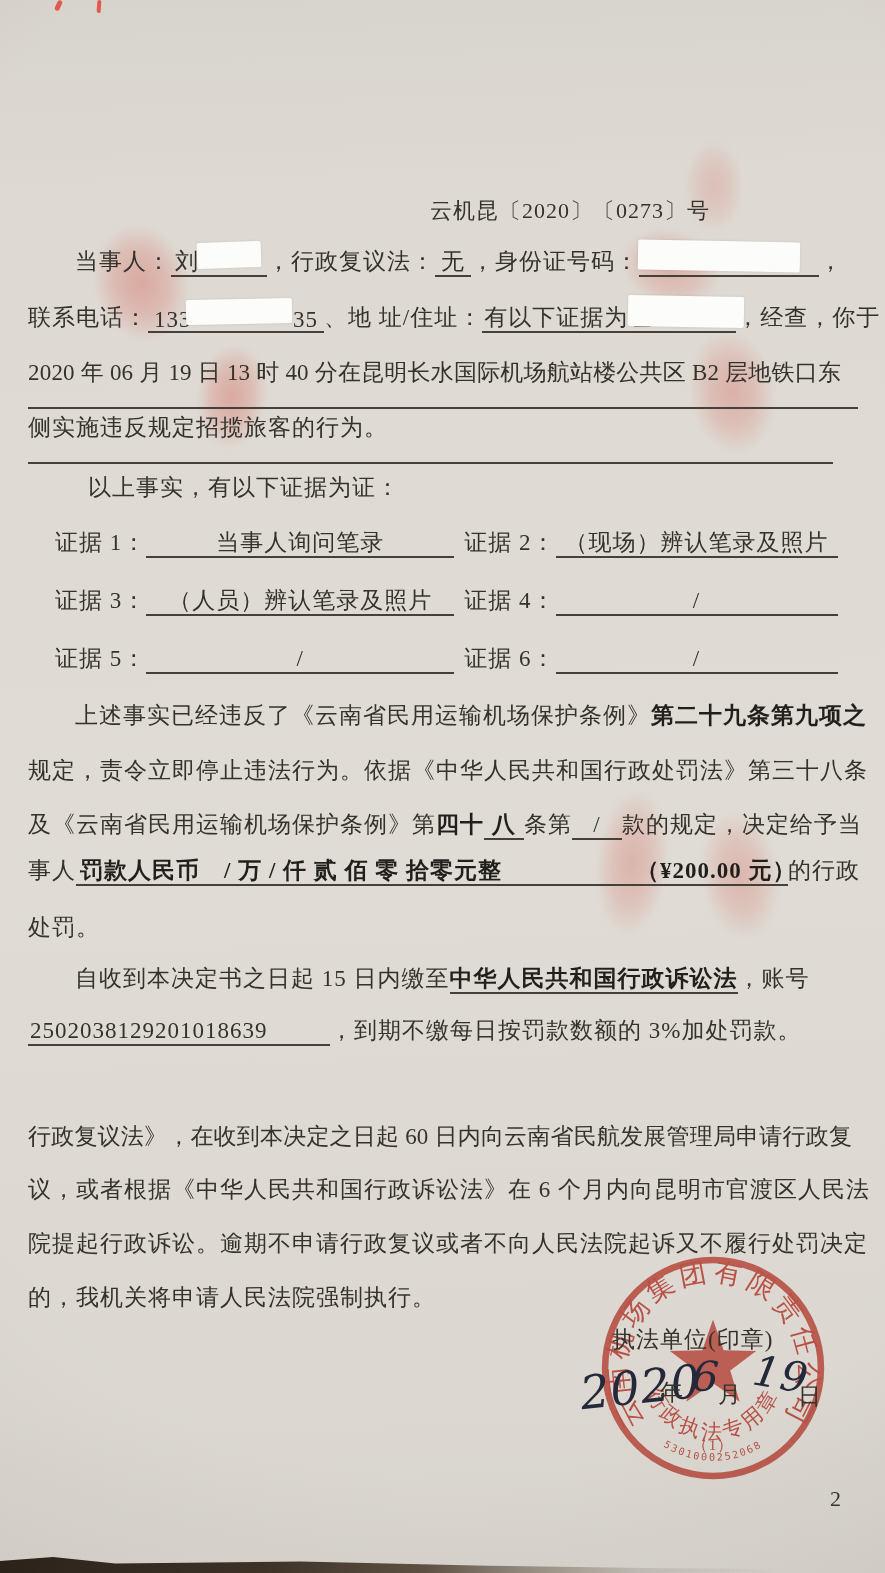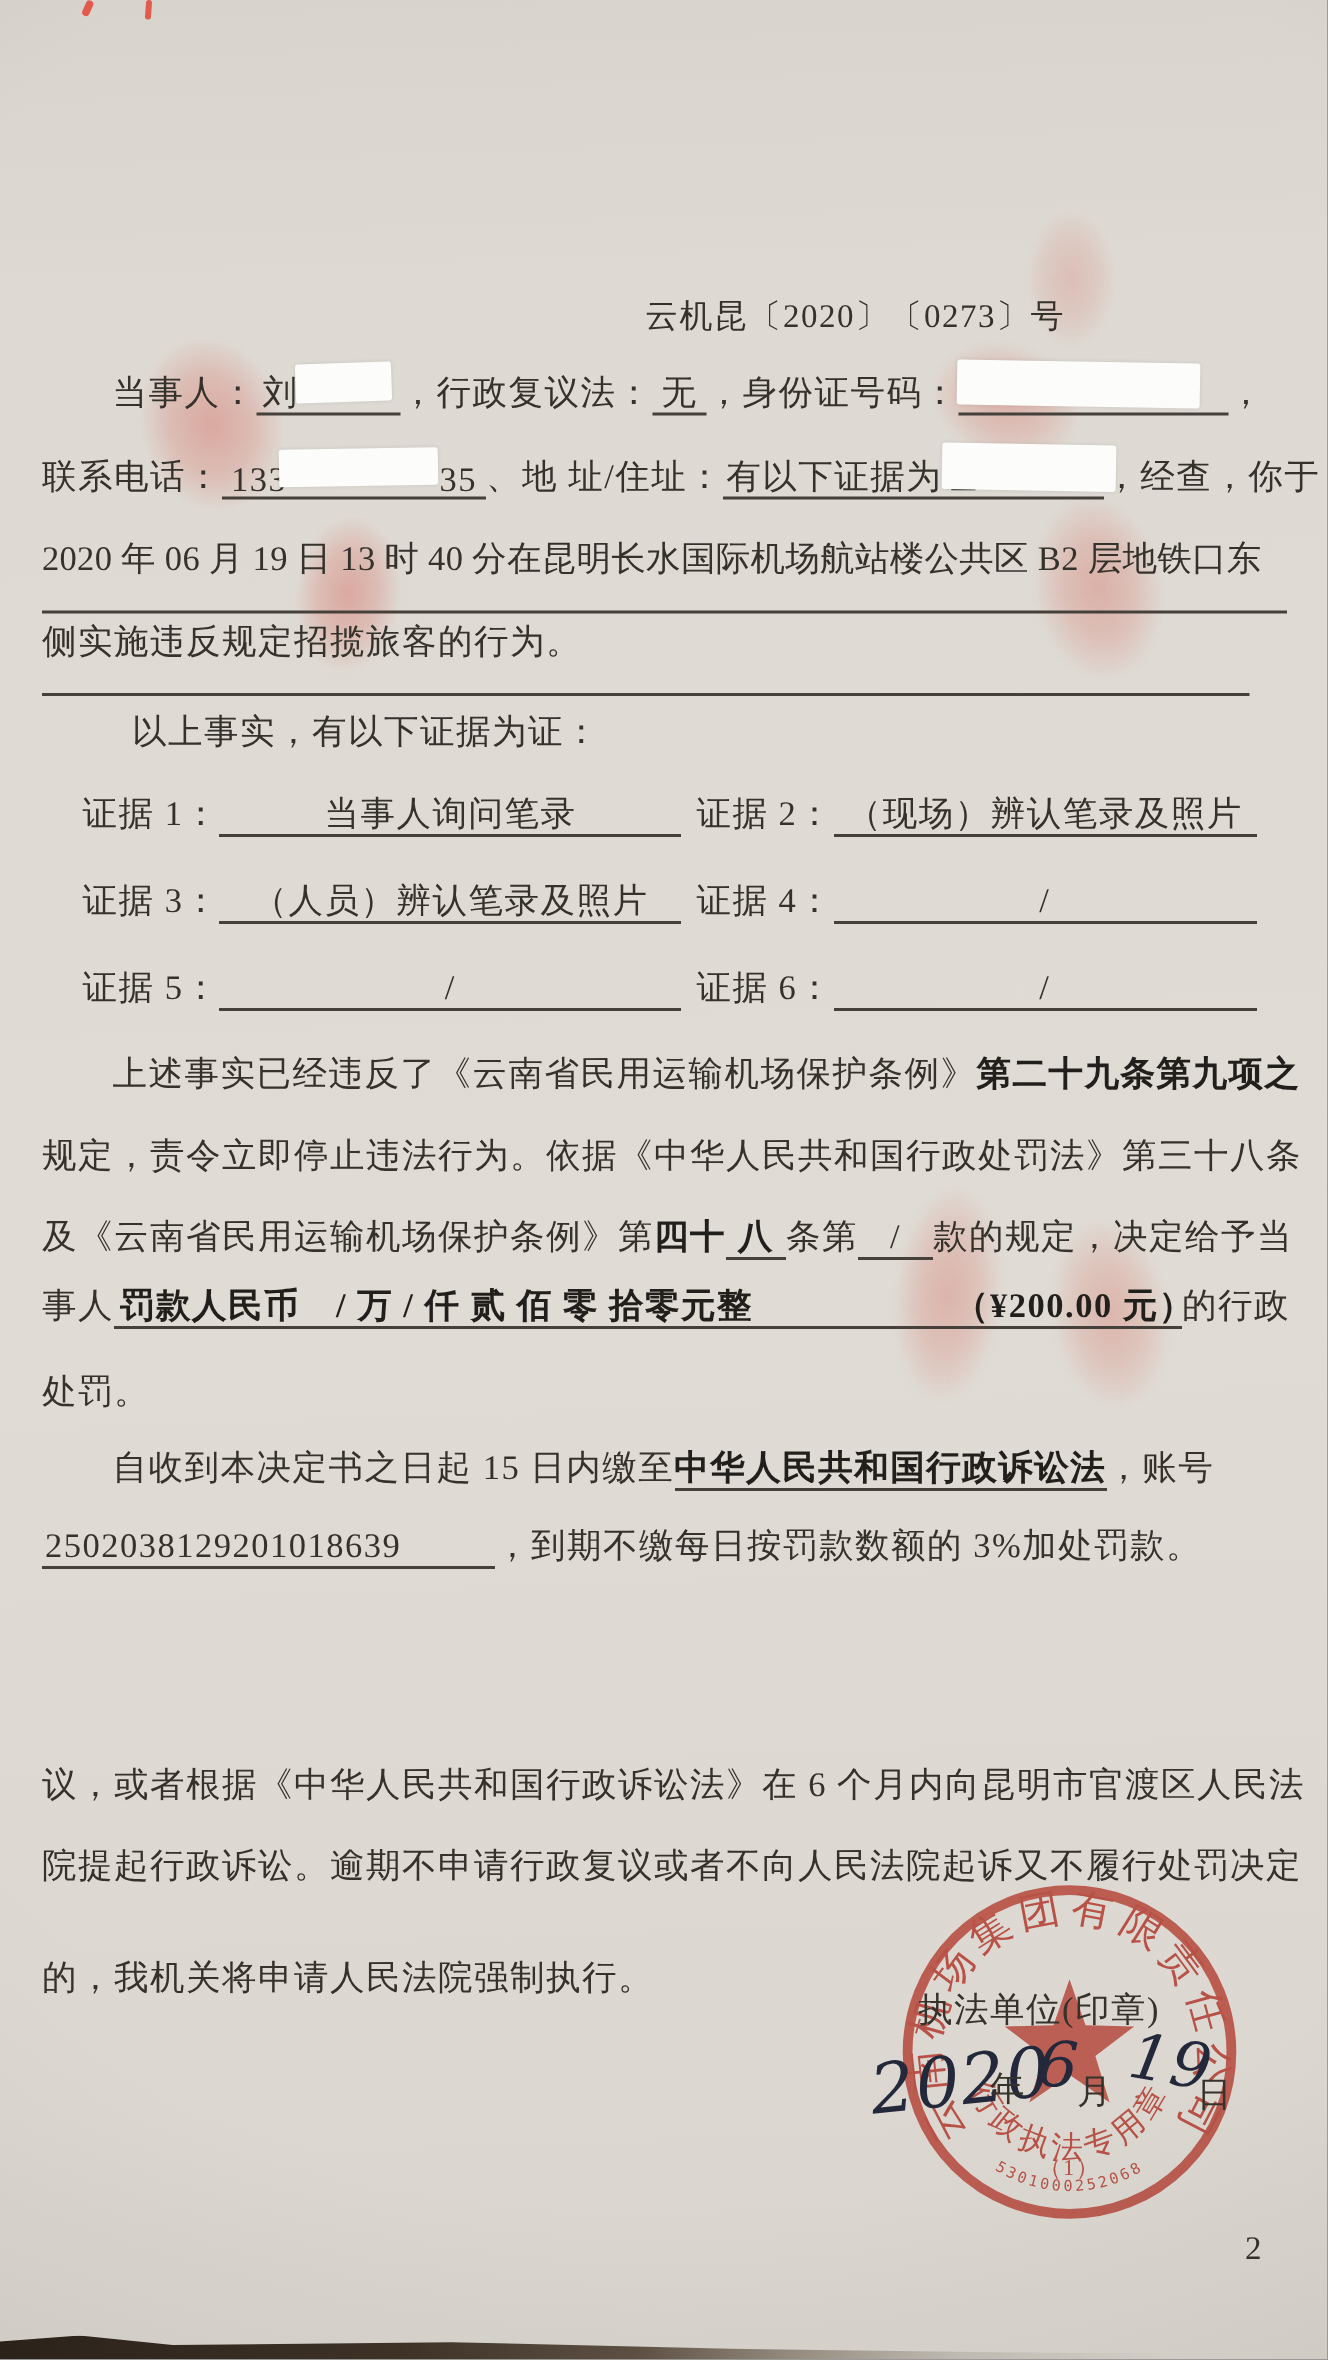--- a/index.html
+++ b/index.html
@@ -95,23 +95,24 @@
   </div>
   <div class="line" style="left:28px;top:913px;">处罚。</div>
 
   <div class="line" style="left:75px;top:964px;">
     <span>自收到本决定书之日起 15 日内缴至</span><span class="b" style="border-bottom:2px solid var(--ul);padding-bottom:1px;">中华人民共和国行政诉讼法</span><span>，账号</span>
   </div>
   <div class="line" style="left:28px;top:1016px;">
     <span class="u left" style="width:300px;padding-left:2px;">2502038129201018639</span><span>，到期不缴每日按罚款数额的 3%加处罚款。</span>
   </div>
 
+  <div class="line tight" style="left:28px;top:1122px;">行政复议法》，在收到本决定之日起 60 日内向云南省民航发展管理局申请行政复</div>
   <div class="line" style="left:28px;top:1175px;">议，或者根据《中华人民共和国行政诉讼法》在 6 个月内向昆明市官渡区人民法</div>
   <div class="line" style="left:28px;top:1229px;">院提起行政诉讼。逾期不申请行政复议或者不向人民法院起诉又不履行处罚决定</div>
-  <div class="line" style="left:28px;top:1283px;margin-top:21px;">的，我机关将申请人民法院强制执行。</div>
+  <div class="line" style="left:28px;top:1283px;">的，我机关将申请人民法院强制执行。</div>
 
   <svg class="stamp" viewBox="0 0 230 230">
     <defs>
       <path id="arcTop" d="M 54.2,175.8 A 86,86 0 1 1 175.8,175.8" fill="none"></path>
       <path id="arcBottom" d="M 51.6,144.6 A 70,70 0 0 0 178.4,144.6" fill="none"></path>
       <path id="arcSerial" d="M 62.2,190.3 A 92,92 0 0 0 167.8,190.3" fill="none"></path>
     </defs>
     <circle cx="115" cy="115" r="107" fill="none" stroke="#cf4a3e" stroke-width="6.5" opacity="0.92"></circle>
     <polygon fill="#cf4a3e" opacity="0.9" points="115,67 125.6,97.4 157.8,98.1 132.1,117.6 141.5,148.4 115,130 88.5,148.4 97.9,117.6 72.2,98.1 104.4,97.4"></polygon>
     <text font-size="27" fill="#cf4a3e" letter-spacing="5" font-family="Liberation Serif, DejaVu Serif, serif">

